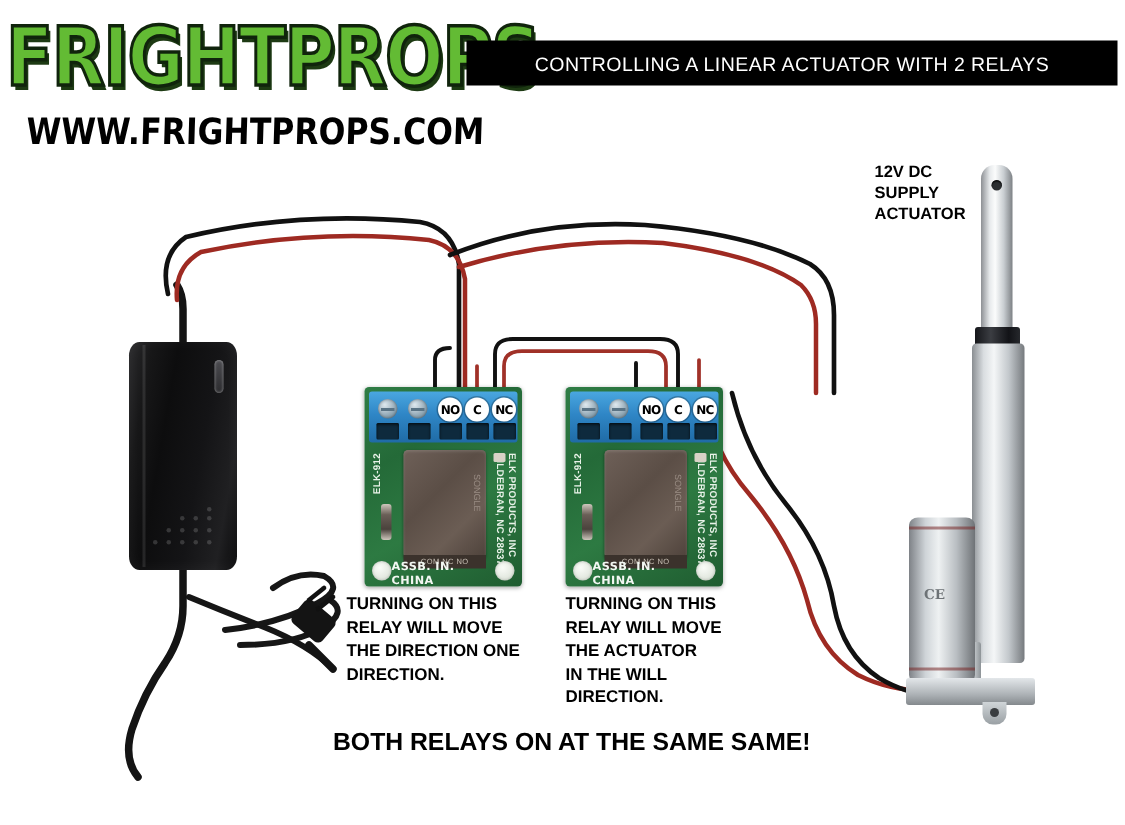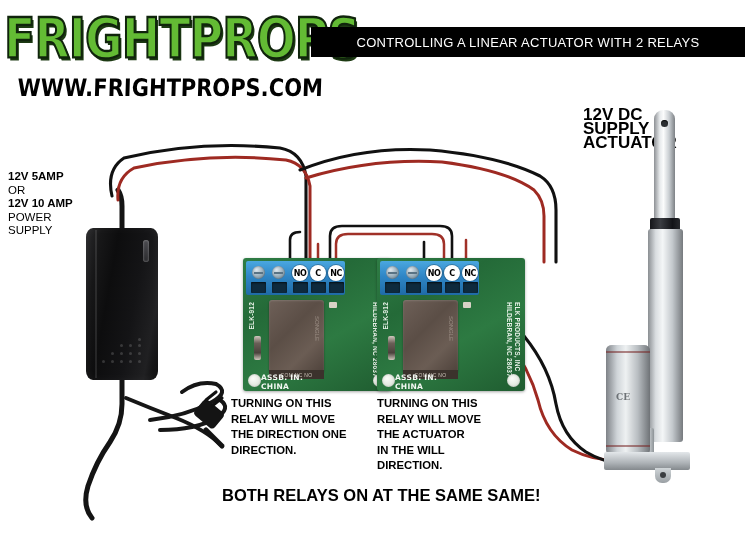--- a/index.html
+++ b/index.html
@@ -36,21 +36,21 @@
   .title-bar span{
     font-size:13px;font-weight:normal;letter-spacing:.3px;white-space:nowrap;
     font-family:"Liberation Sans", sans-serif;
     text-align:center;
   }
 
   
   .label{position:absolute;font-size:11.5px;line-height:13.5px;color:#000;white-space:nowrap;}
   .label .b{font-weight:bold;}
   #psu-label{left:8px;top:170px;}
-  #act-label{left:583px;top:108px;font-weight:bold;font-size:17px;line-height:14px;}
+  #act-label{left:583px;top:108px;font-weight:bold;font-size:11px;line-height:14px;}
   .relay-caption{position:absolute;font-size:11.3px;line-height:15.5px;color:#000;font-weight:bold;white-space:nowrap;}
   #cap-left{left:231px;top:396px;}
   #cap-right{left:377px;top:396px;}
   #warning{
     position:absolute;left:222px;top:484px;
     font-size:16.5px;line-height:22px;font-weight:bold;color:#000;white-space:nowrap;
   }
 
   
   .psu-body{
@@ -67,21 +67,20 @@
   }
   .psu-vents{position:absolute;left:16px;bottom:12px;width:48px;height:30px;}
   .psu-vents i{position:absolute;width:3px;height:3px;border-radius:50%;background:rgba(255,255,255,.16);}
 
   
   .relay{
     position:absolute;width:105px;height:133px;
     background:linear-gradient(150deg,#2f7d45 0%,#246a38 30%,#2d7a42 60%,#1f5c30 100%);
     border-radius:3px;
     box-shadow:0 1px 3px rgba(0,0,0,.35);
-    padding-left:43px;
   }
   #relay-left{left:243px;top:258px;}
   #relay-right{left:377px;top:258px;}
   .term-block{
     position:absolute;left:3px;top:3px;width:99px;height:34px;
     background:linear-gradient(180deg,#4aa7e0 0%,#2f86c6 45%,#1f6ba6 100%);
     border-radius:2px;
   }
   .screw{
     position:absolute;top:5px;width:13px;height:13px;border-radius:50%;
@@ -245,27 +244,20 @@
     <path class="cord-thin" d="M150,420 Q186,416 212,402 Q230,392 216,384 Q198,380 182,392"></path>
     <path class="cord-thin" d="M160,430 Q196,430 216,418 Q232,408 220,400"></path>
     <g>
       <path class="cord" d="M222,446 L206,430"></path>
       <rect x="196" y="404" width="26" height="20" rx="4" transform="rotate(40 209 414)" fill="#141414"></rect>
       <path class="wb" d="M206,400 L216,392"></path>
       <path class="wb" d="M212,406 L222,398"></path>
     </g>
   </svg>
 
-  <div class="label" id="psu-label">
-    <div class="b">12V 5AMP</div>
-    <div>OR</div>
-    <div class="b">12V 10 AMP</div>
-    <div>POWER</div>
-    <div>SUPPLY</div>
-  </div>
 
   <div class="psu-body">
     <div class="psu-seam"></div>
     <div class="psu-led"></div>
     <div class="psu-vents">
       <i style="left:0;top:22px"></i>
         <i style="left:9px;top:22px"></i>
         <i style="left:18px;top:22px"></i>
       <i style="left:27px;top:22px"></i>
         <i style="left:36px;top:22px"></i>

